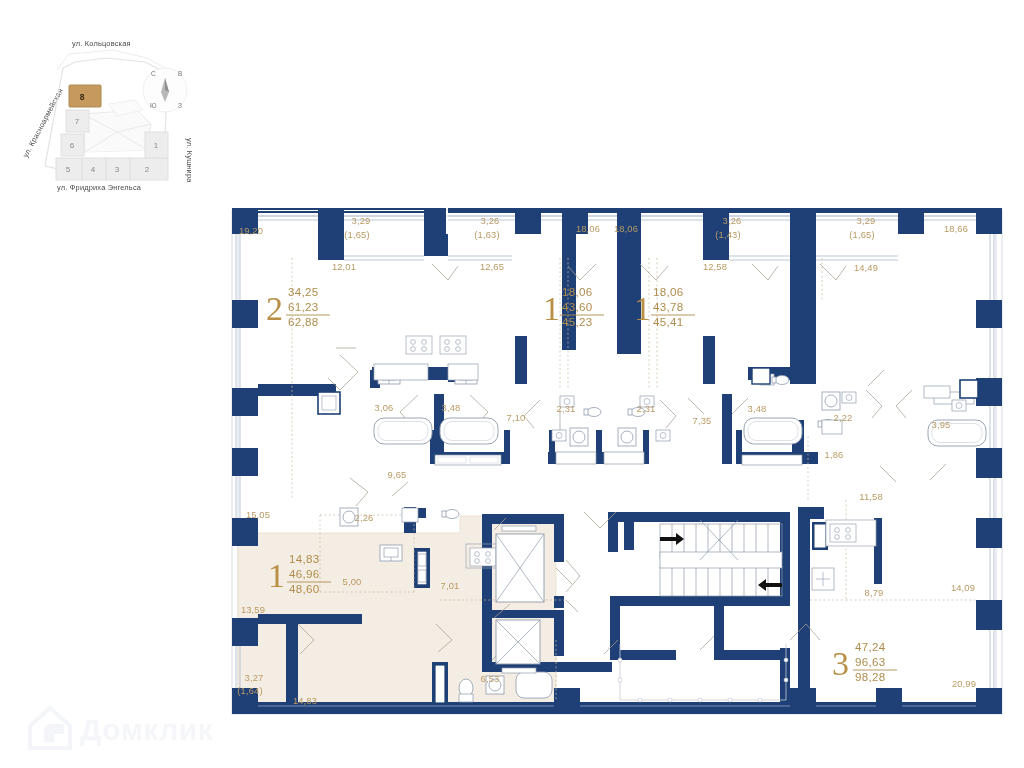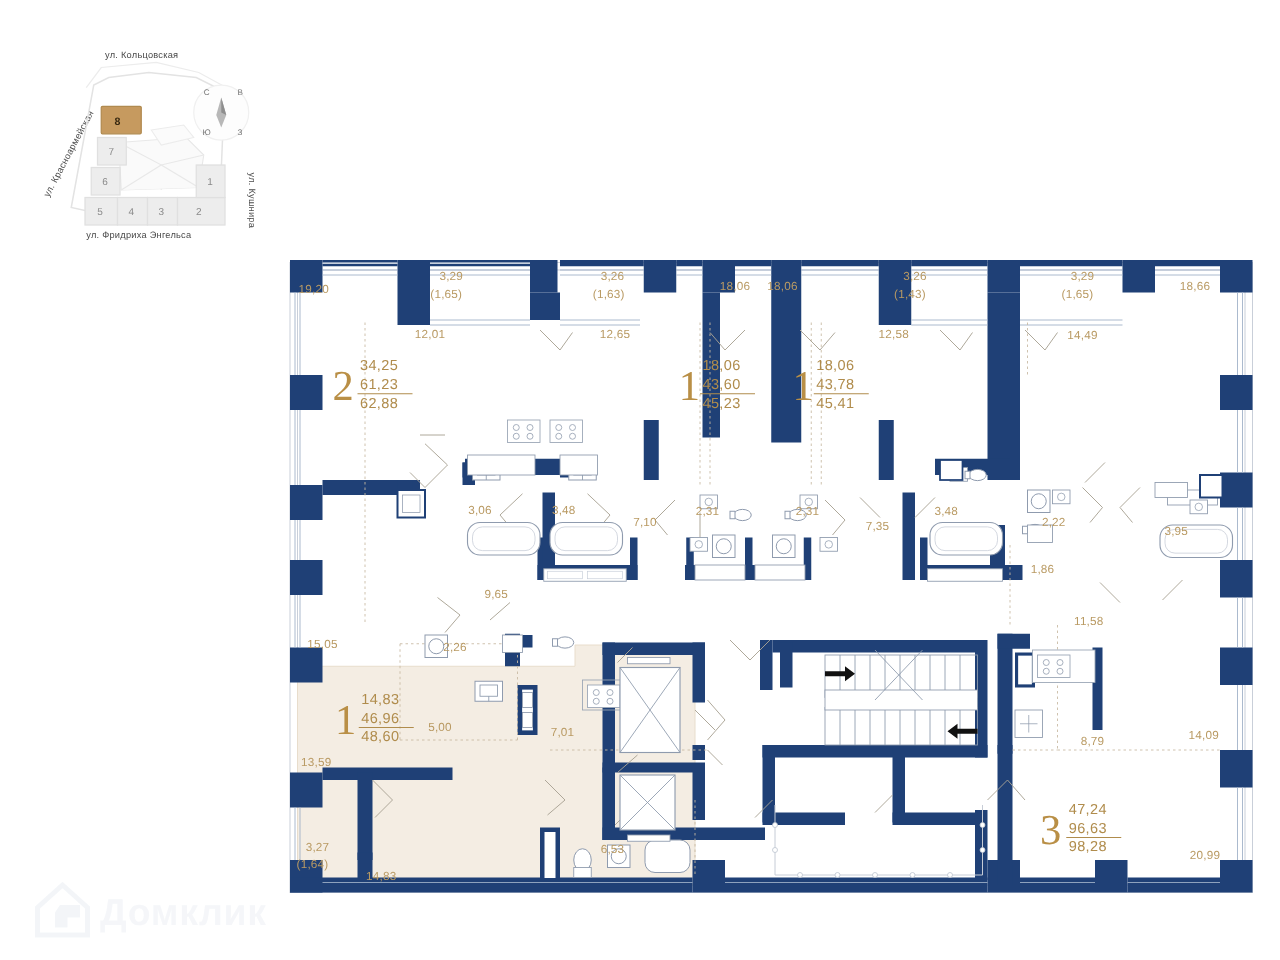--- a/index.html
+++ b/index.html
@@ -5,21 +5,21 @@
 <style>
   html,body{margin:0;padding:0;background:#ffffff;}
   body{
     width:1024px;height:768px;position:relative;overflow:hidden;
     font-family:"Liberation Sans","DejaVu Sans",sans-serif;
     background:#ffffff;
   }
   #root{position:absolute;inset:0;}
 
   
-  .minimap{position:absolute;left:29px;top:28px;width:195px;height:170px;text-align:center;}
+  .minimap{position:absolute;left:17px;top:28px;width:195px;height:170px;text-align:center;}
   .minimap svg{display:block;}
   .mm-street{font-size:7.4px;fill:#4a4a4a;font-family:"Liberation Sans",sans-serif;letter-spacing:.2px;}
   .mm-num{font-size:8px;fill:#8a8a8a;font-family:"Liberation Sans",sans-serif;}
   .mm-num-sel{font-size:8.5px;fill:#3b2b12;font-family:"Liberation Sans",sans-serif;font-weight:600;}
 
   
   .plan{position:absolute;left:0;top:0;width:1024px;height:768px;}
   .plan svg{display:block;}
 
   .dim{font-family:"Liberation Sans",sans-serif;font-size:9.4px;fill:#b99a63;letter-spacing:.15px;}

